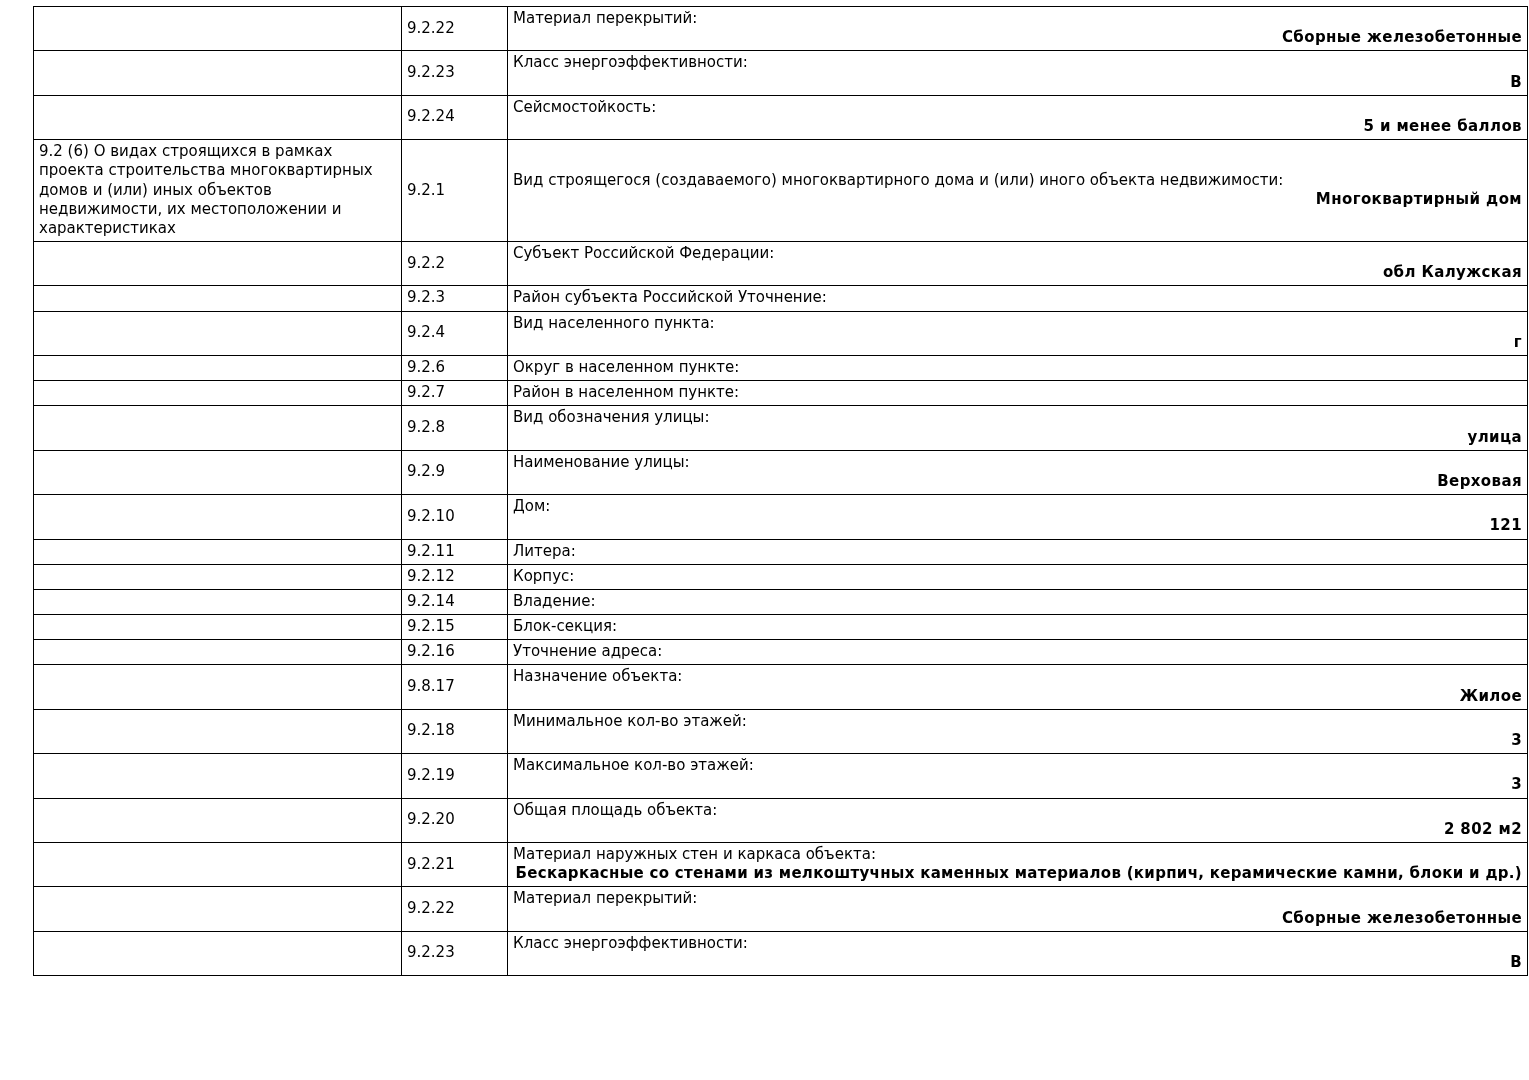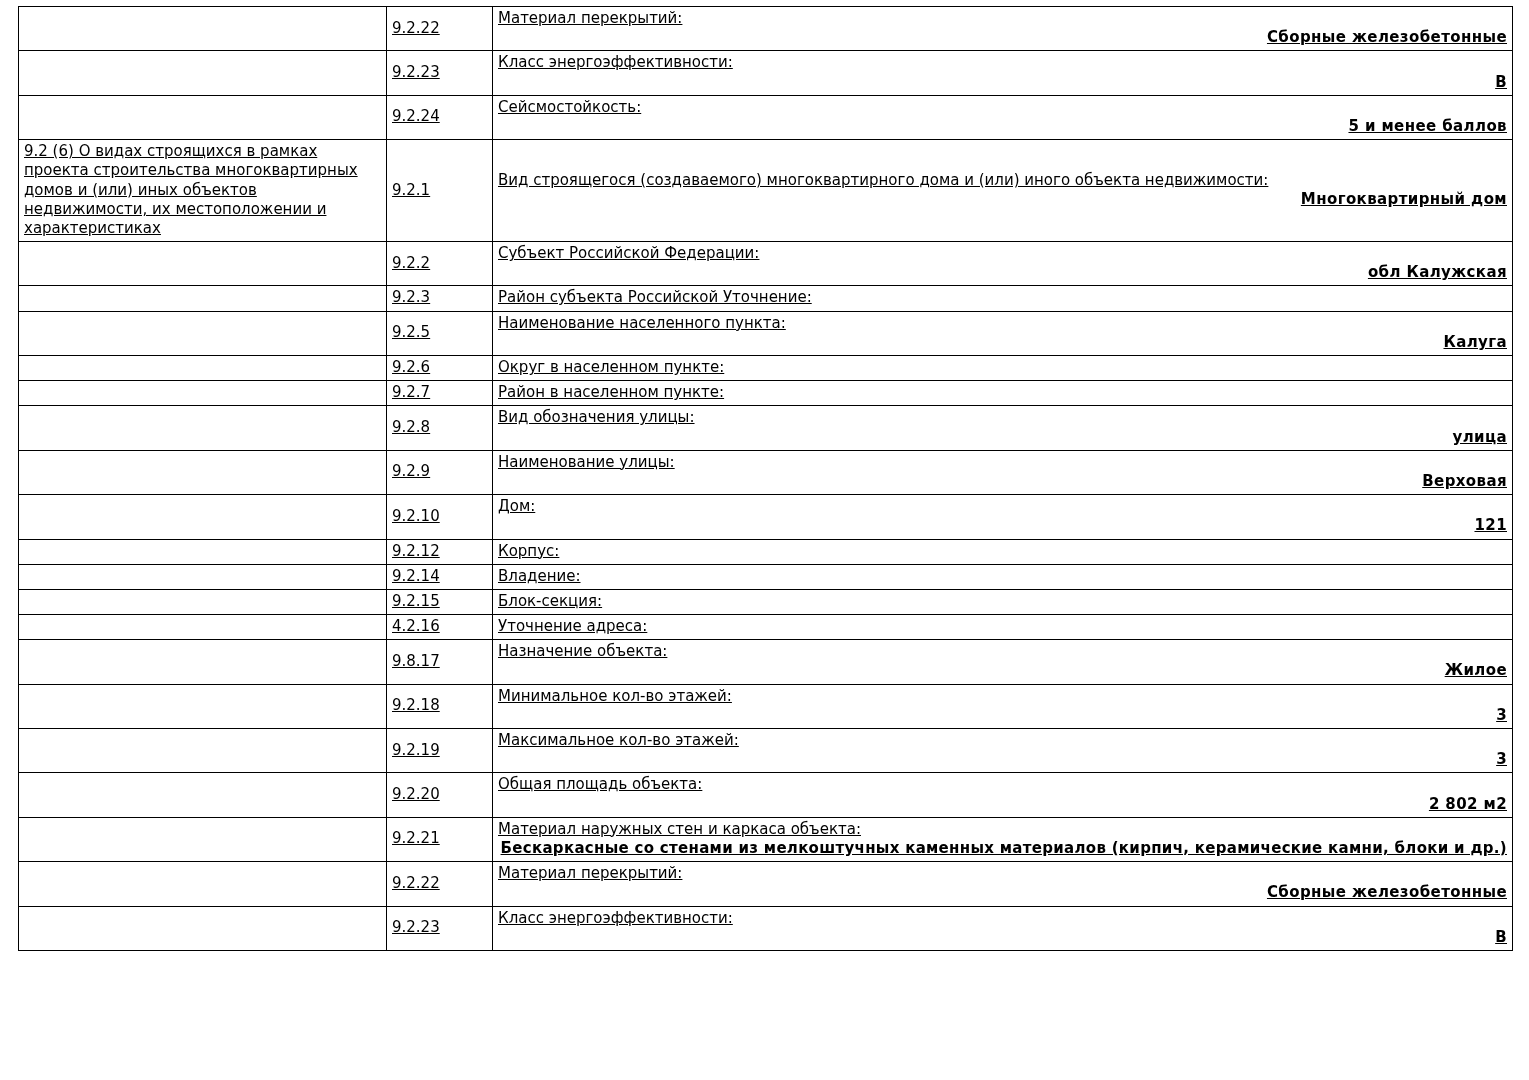--- a/index.html
+++ b/index.html
@@ -14,23 +14,22 @@
   #sheet {
     width: 1529px;
     min-height: 1080px;
     position: relative;
     background: #ffffff;
   }
   table.decl {
     border-collapse: collapse;
     table-layout: fixed;
     width: 1494px;
-    margin-left: 18px;
+    margin-left: 33px;
     margin-top: 6px;
-    text-decoration: underline;
   }
   table.decl td {
     border: 1px solid #000000;
     vertical-align: top;
     padding: 2px 5px 3px 5px;
     font-size: 15px;
     line-height: 1.28;
   }
   col.c-section { width: 368px; }
   col.c-code    { width: 106px; }
@@ -126,29 +125,29 @@
       </tr>
 
       <tr>
         <td class="section"></td>
         <td class="code">9.2.3</td>
         <td class="body single">
           <span class="label">Район субъекта Российской Уточнение:</span>
         </td>
       </tr>
 
-
-      <tr>
-        <td class="section"></td>
-        <td class="code mid">9.2.5</td>
-        <td class="body">
-          <span class="label">Наименование населенного пункта:</span>
-          <span class="value">Калуга</span>
-        </td>
-      </tr>
+      <tr>
+        <td class="section"></td>
+        <td class="code mid">9.2.4</td>
+        <td class="body">
+          <span class="label">Вид населенного пункта:</span>
+          <span class="value">г</span>
+        </td>
+      </tr>
+
 
       <tr>
         <td class="section"></td>
         <td class="code">9.2.6</td>
         <td class="body single">
           <span class="label">Округ в населенном пункте:</span>
         </td>
       </tr>
 
       <tr>
@@ -179,20 +178,27 @@
 
       <tr>
         <td class="section"></td>
         <td class="code mid">9.2.10</td>
         <td class="body">
           <span class="label">Дом:</span>
           <span class="value">121</span>
         </td>
       </tr>
 
+      <tr>
+        <td class="section"></td>
+        <td class="code">9.2.11</td>
+        <td class="body single">
+          <span class="label">Литера:</span>
+        </td>
+      </tr>
 
       <tr>
         <td class="section"></td>
         <td class="code">9.2.12</td>
         <td class="body single">
           <span class="label">Корпус:</span>
         </td>
       </tr>
 
 
@@ -207,21 +213,21 @@
       <tr>
         <td class="section"></td>
         <td class="code">9.2.15</td>
         <td class="body single">
           <span class="label">Блок-секция:</span>
         </td>
       </tr>
 
       <tr>
         <td class="section"></td>
-        <td class="code">4.2.16</td>
+        <td class="code">9.2.16</td>
         <td class="body single">
           <span class="label">Уточнение адреса:</span>
         </td>
       </tr>
 
       <tr>
         <td class="section"></td>
         <td class="code mid">9.8.17</td>
         <td class="body">
           <span class="label">Назначение объекта:</span>

